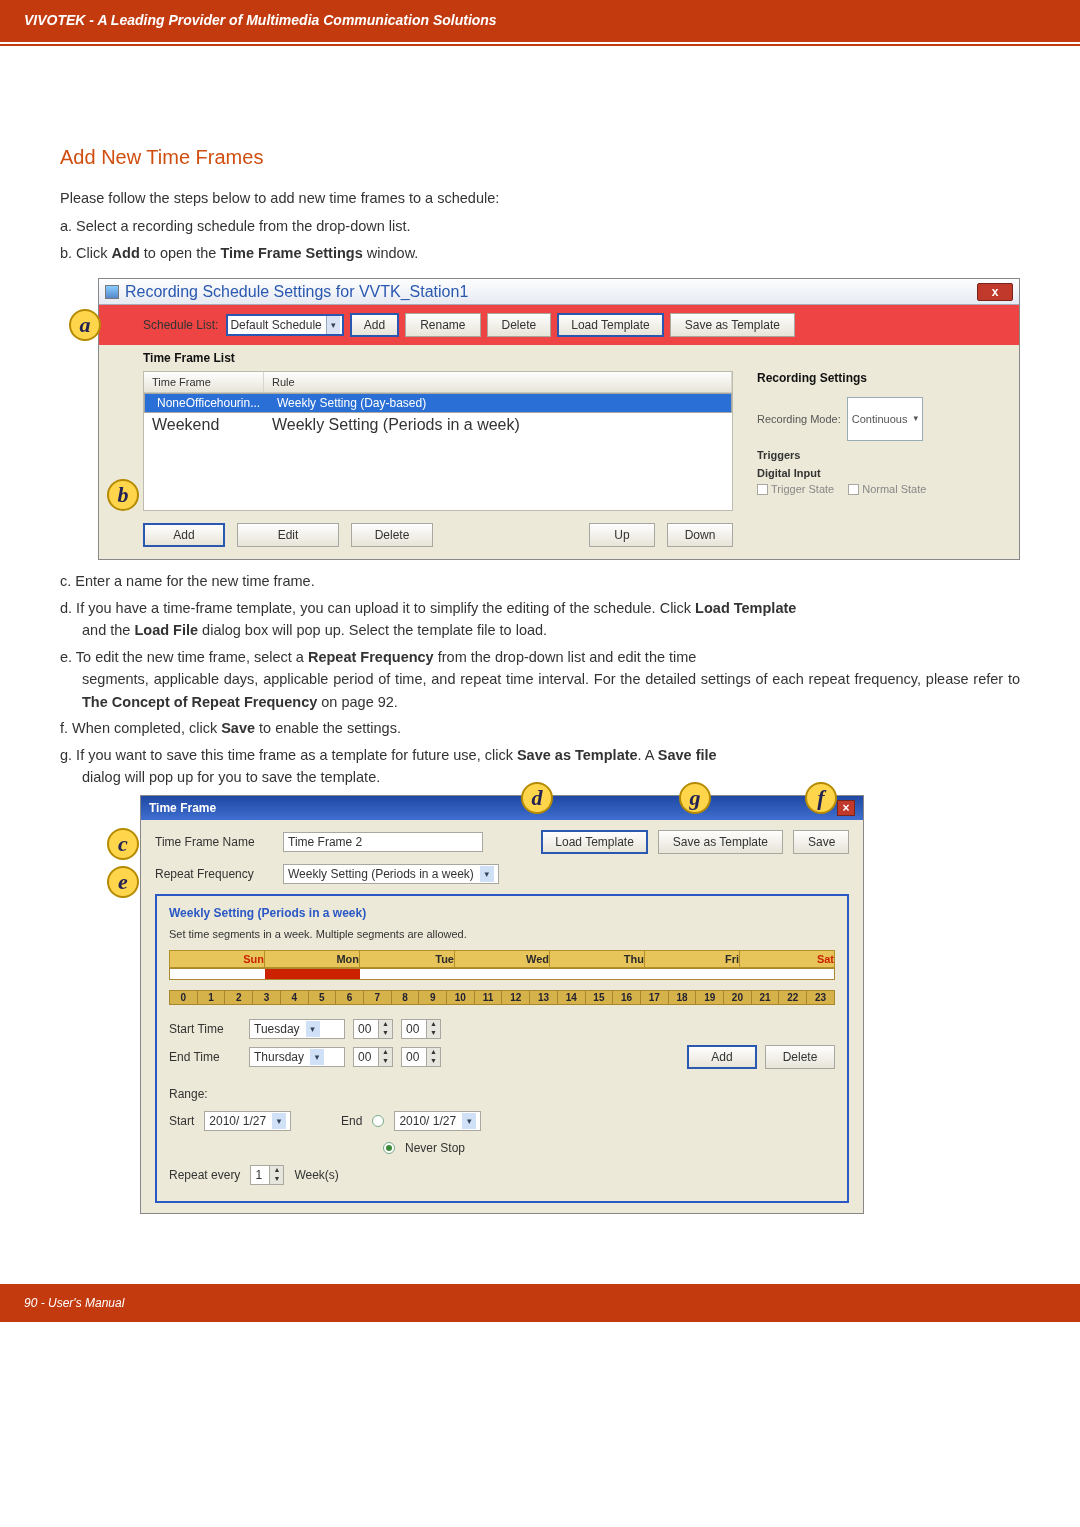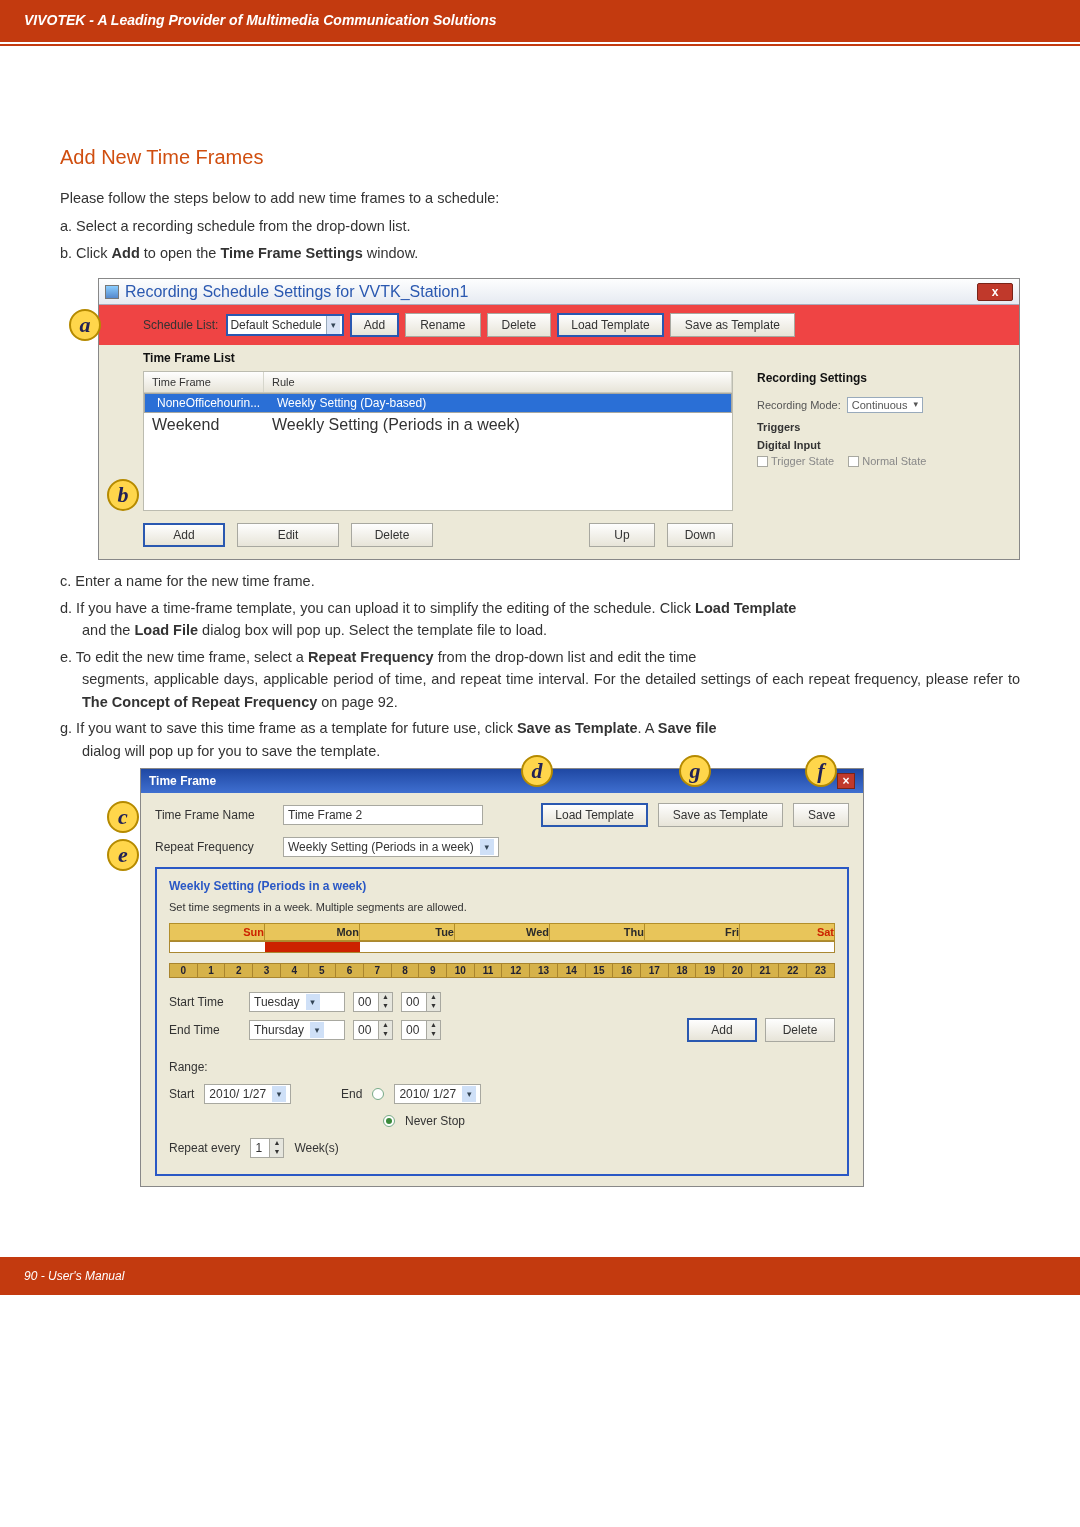--- a/index.html
+++ b/index.html
@@ -33,21 +33,21 @@
 .thead div{padding:4px 8px;border-right:1px solid #d6d6cc}
 .th1{width:120px}.th2{flex:1}
 .trow{display:flex;font-size:16px}
 .trow div{padding:3px 8px}
 .trow.sel{background:#2a6fd6;color:#fff}
 .row-btns{display:flex;gap:12px;margin-top:12px}
 .row-btns .spacer{flex:1}
 .rightcol{width:248px}
 .rec-title{font-weight:bold;font-size:12px;color:#111;margin-bottom:12px}
 .rec-row{display:flex;align-items:center;font-size:11px;color:#555;margin-bottom:8px;gap:6px}
-.rec-row .dd2{border:1px solid #9ab;background:#fff;padding:1px 4px;display:flex;}
+.rec-row .dd2{border:1px solid #9ab;background:#fff;padding:15px 4px;display:flex;}
 .sub-hdr{font-weight:bold;font-size:11px;color:#333;margin:6px 0 4px 0}
 .cks{display:flex;flex-wrap:wrap;gap:8px 14px;font-size:11px;color:#888}
 .ck{width:11px;height:11px;border:1px solid #a8a8a0;background:#fff;display:inline-block;vertical-align:-2px;margin-right:3px}
 
 .bubble{position:absolute;width:32px;height:32px;border-radius:50%;background:#ffd64b;border:2px solid #b58a00;color:#225;font-family:"Times New Roman",serif;font-style:italic;font-weight:bold;font-size:22px;display:flex;align-items:center;justify-content:center}
 .bub-a{left:-30px;top:30px}
 .bub-b{left:8px;top:200px}
 
 .shot2{border:1px solid #888;margin:6px 0 10px 80px;width:724px;background:#ece9d8;position:relative}
 .tf-title{background:linear-gradient(#1f48a3,#3f6fd0);color:#fff;font-weight:bold;font-size:12px;padding:4px 8px;display:flex;align-items:center}
@@ -165,20 +165,21 @@
             <span><span class="ck"></span><span>Normal State</span></span>
           </div>
         </div>
       </div>
     </div>
   </div>
 
   <p class="step">c. Enter a name for the new time frame.</p>
   <p class="step">d. If you have a time-frame template, you can upload it to simplify the editing of the schedule. Click <span class="b">Load Template</span><span class="indent"> and the <span class="b">Load File</span> dialog box will pop up. Select the template file to load.</span></p>
   <p class="step">e. To edit the new time frame, select a <span class="b">Repeat Frequency</span> from the drop-down list and edit the time<span class="indent">segments, applicable days, applicable period of time, and repeat time interval. For the detailed settings of each repeat frequency, please refer to <span class="b">The Concept of Repeat Frequency</span> on page 92.</span></p>
+  <p class="step"><span>f. When completed, click </span><span class="b">Save</span><span> to enable the settings.</span></p>
   <p class="step">g. If you want to save this time frame as a template for future use, click <span class="b">Save as Template</span>. A <span class="b">Save file</span><span class="indent">dialog will pop up for you to save the template.</span></p>
 
   <div class="shot2">
     <div class="bubble b2">c</div>
     <div class="bubble b3">e</div>
     <div class="bubble b4">d</div>
     <div class="bubble b5">g</div>
     <div class="bubble b6">f</div>
 
     <div class="tf-title">

